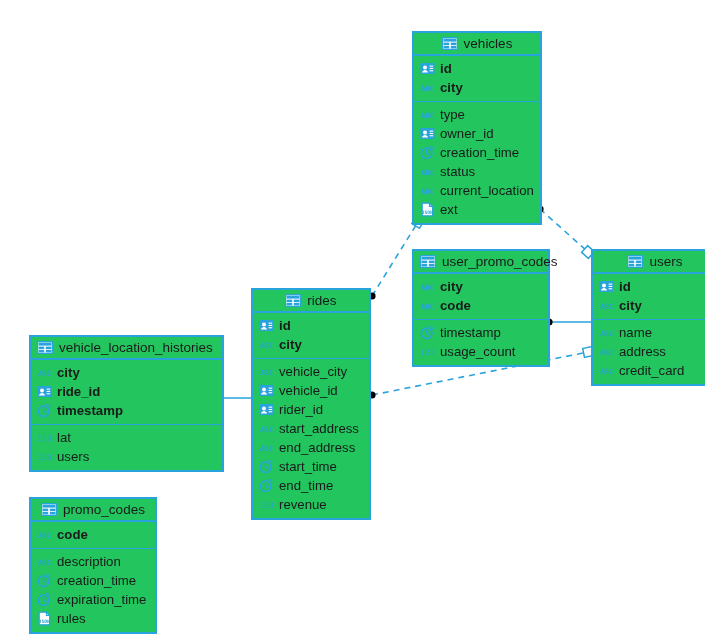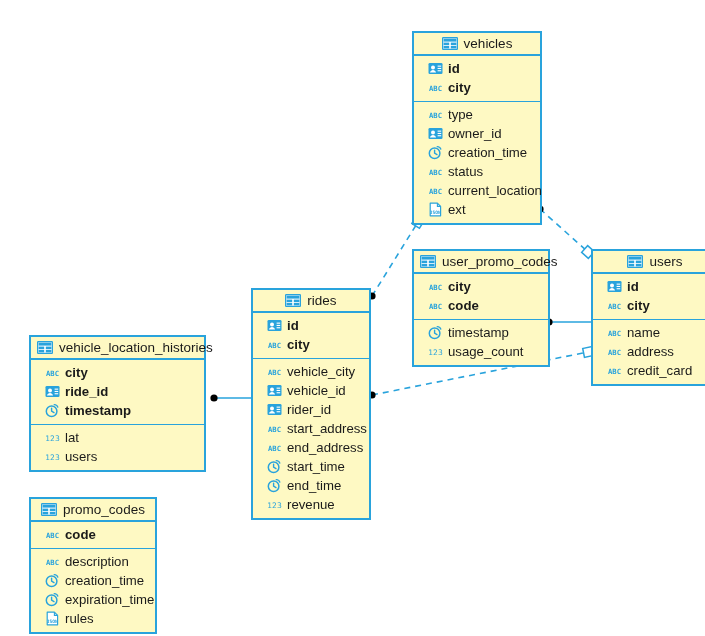--- a/index.html
+++ b/index.html
@@ -8,21 +8,21 @@
     background:#ffffff;
     font-family:"Liberation Sans", sans-serif;
     overflow:hidden;
     position:relative;
   }
   #canvas{position:absolute;left:0;top:0;width:705px;height:636px;}
   svg.links{position:absolute;left:0;top:0;width:705px;height:636px;pointer-events:none;}
 
   .entity{
     position:absolute;
-    background:#fef9c3;
+    background:#22c55e;
     border:2px solid #29A3DC;
     box-sizing:border-box;
     z-index:2;
   }
   .ent-header{
     height:23px;
     line-height:23px;
     border-bottom:2px solid #29A3DC;
     font-size:13.5px;
     color:#1a1a1a;
@@ -37,21 +37,21 @@
   .ent-section{
     padding:3px 0 4px 0;
     box-sizing:border-box;
   }
   .ent-section + .ent-section{border-top:1.5px solid #29A3DC;}
   .field{
     display:flex;
     align-items:center;
     gap:5px;
     height:19px;
-    padding:0 14px;
+    padding:0 6px;
     font-size:13.2px;
     color:#1a1a1a;
     white-space:nowrap;
     box-sizing:border-box;
   }
   .field.key{font-weight:bold;}
   .ficon{
     width:15px;height:15px;
     flex:0 0 15px;
     display:inline-flex;align-items:center;justify-content:flex-end;
@@ -413,21 +413,21 @@
         <div class="field">
           <span class="ficon">
             <svg width="15" height="15" viewBox="0 0 15 15">
               <text x="7.5" y="10.6" font-family="DejaVu Sans, sans-serif" font-size="7.6" fill="#29A3DC" text-anchor="middle">123</text>
             </svg>
           </span>
           <span>revenue</span>
         </div>
       </div>
     </div>
-    <div class="entity" style="left: 29px; top: 335px; width: 177px;">
+    <div class="entity" style="left: 29px; top: 335px; width: 195px;">
       <div class="ent-header">
         <span class="hicon">
           <svg width="16" height="13" viewBox="0 0 16 13">
             <rect x="0.6" y="0.6" width="14.8" height="11.8" rx="1" fill="#ffffff" stroke="#29A3DC" stroke-width="1.3"></rect>
             <rect x="1.6" y="1.6" width="12.8" height="3" fill="#29A3DC"></rect>
             <rect x="1.6" y="5.6" width="5.6" height="2.6" fill="#29A3DC"></rect>
             <rect x="8.8" y="5.6" width="5.6" height="2.6" fill="#29A3DC"></rect>
             <rect x="1.6" y="9" width="5.6" height="2.4" fill="#29A3DC"></rect>
             <rect x="8.8" y="9" width="5.6" height="2.4" fill="#29A3DC"></rect>
           </svg>

